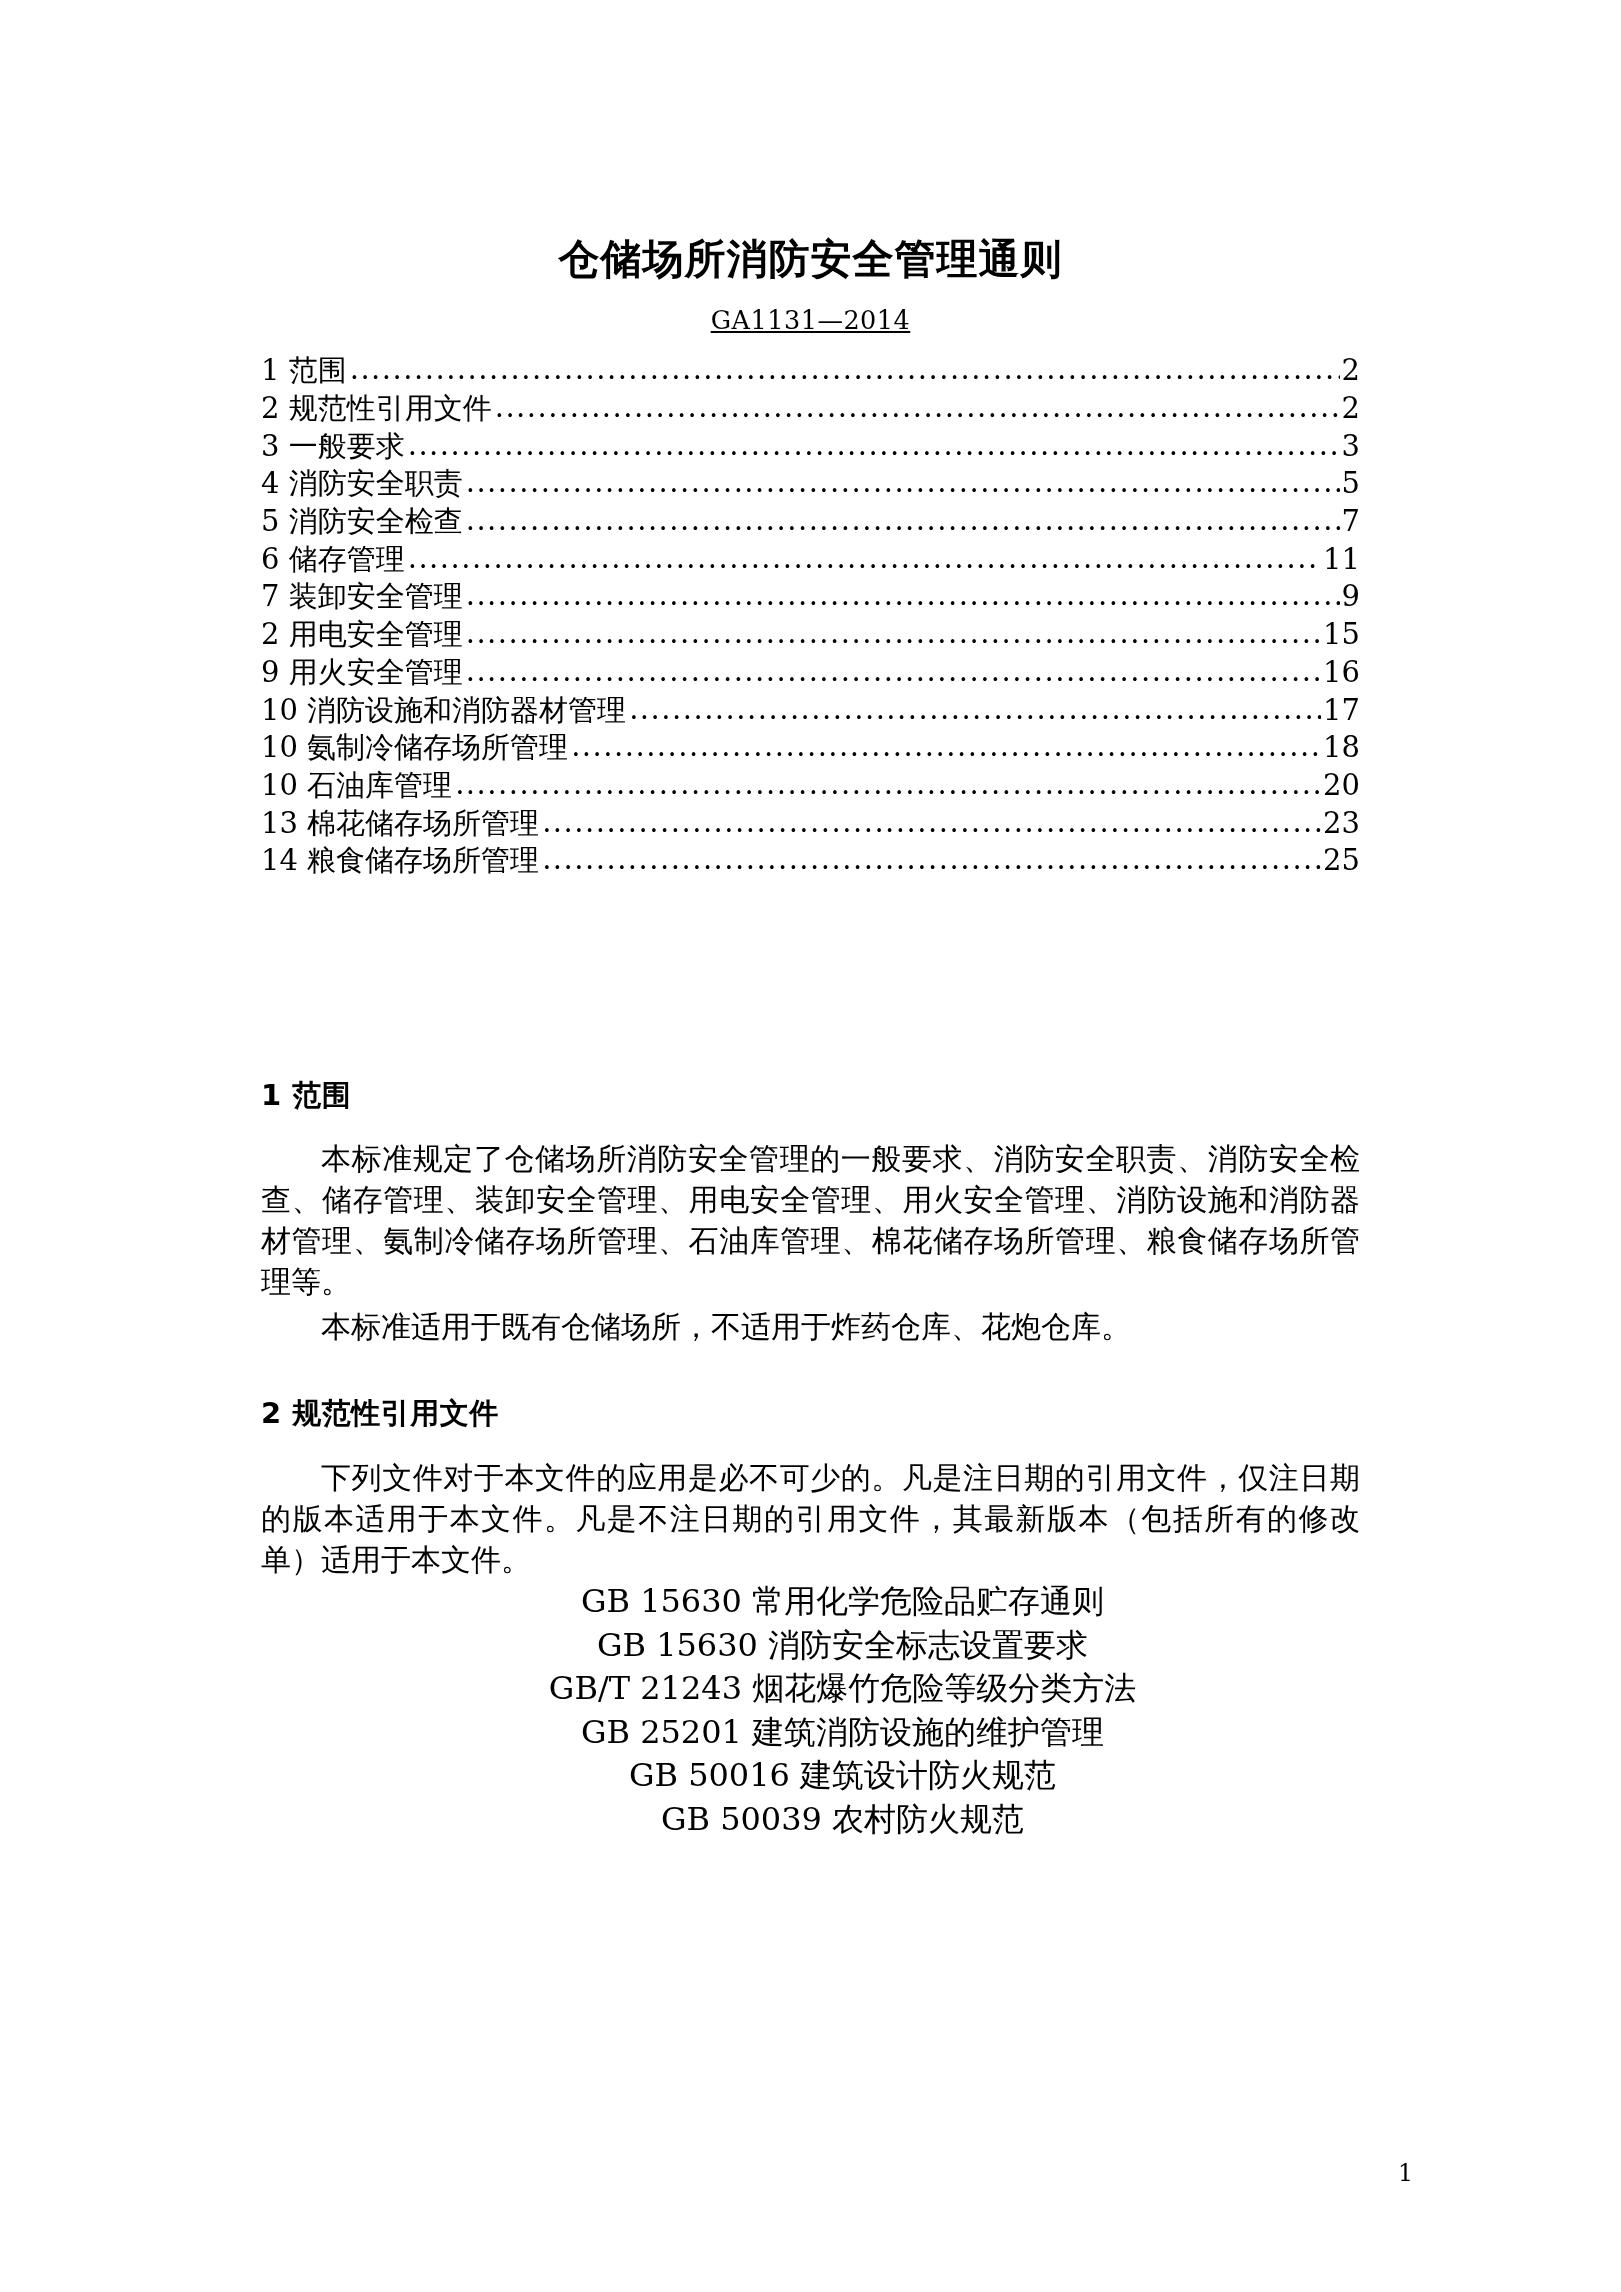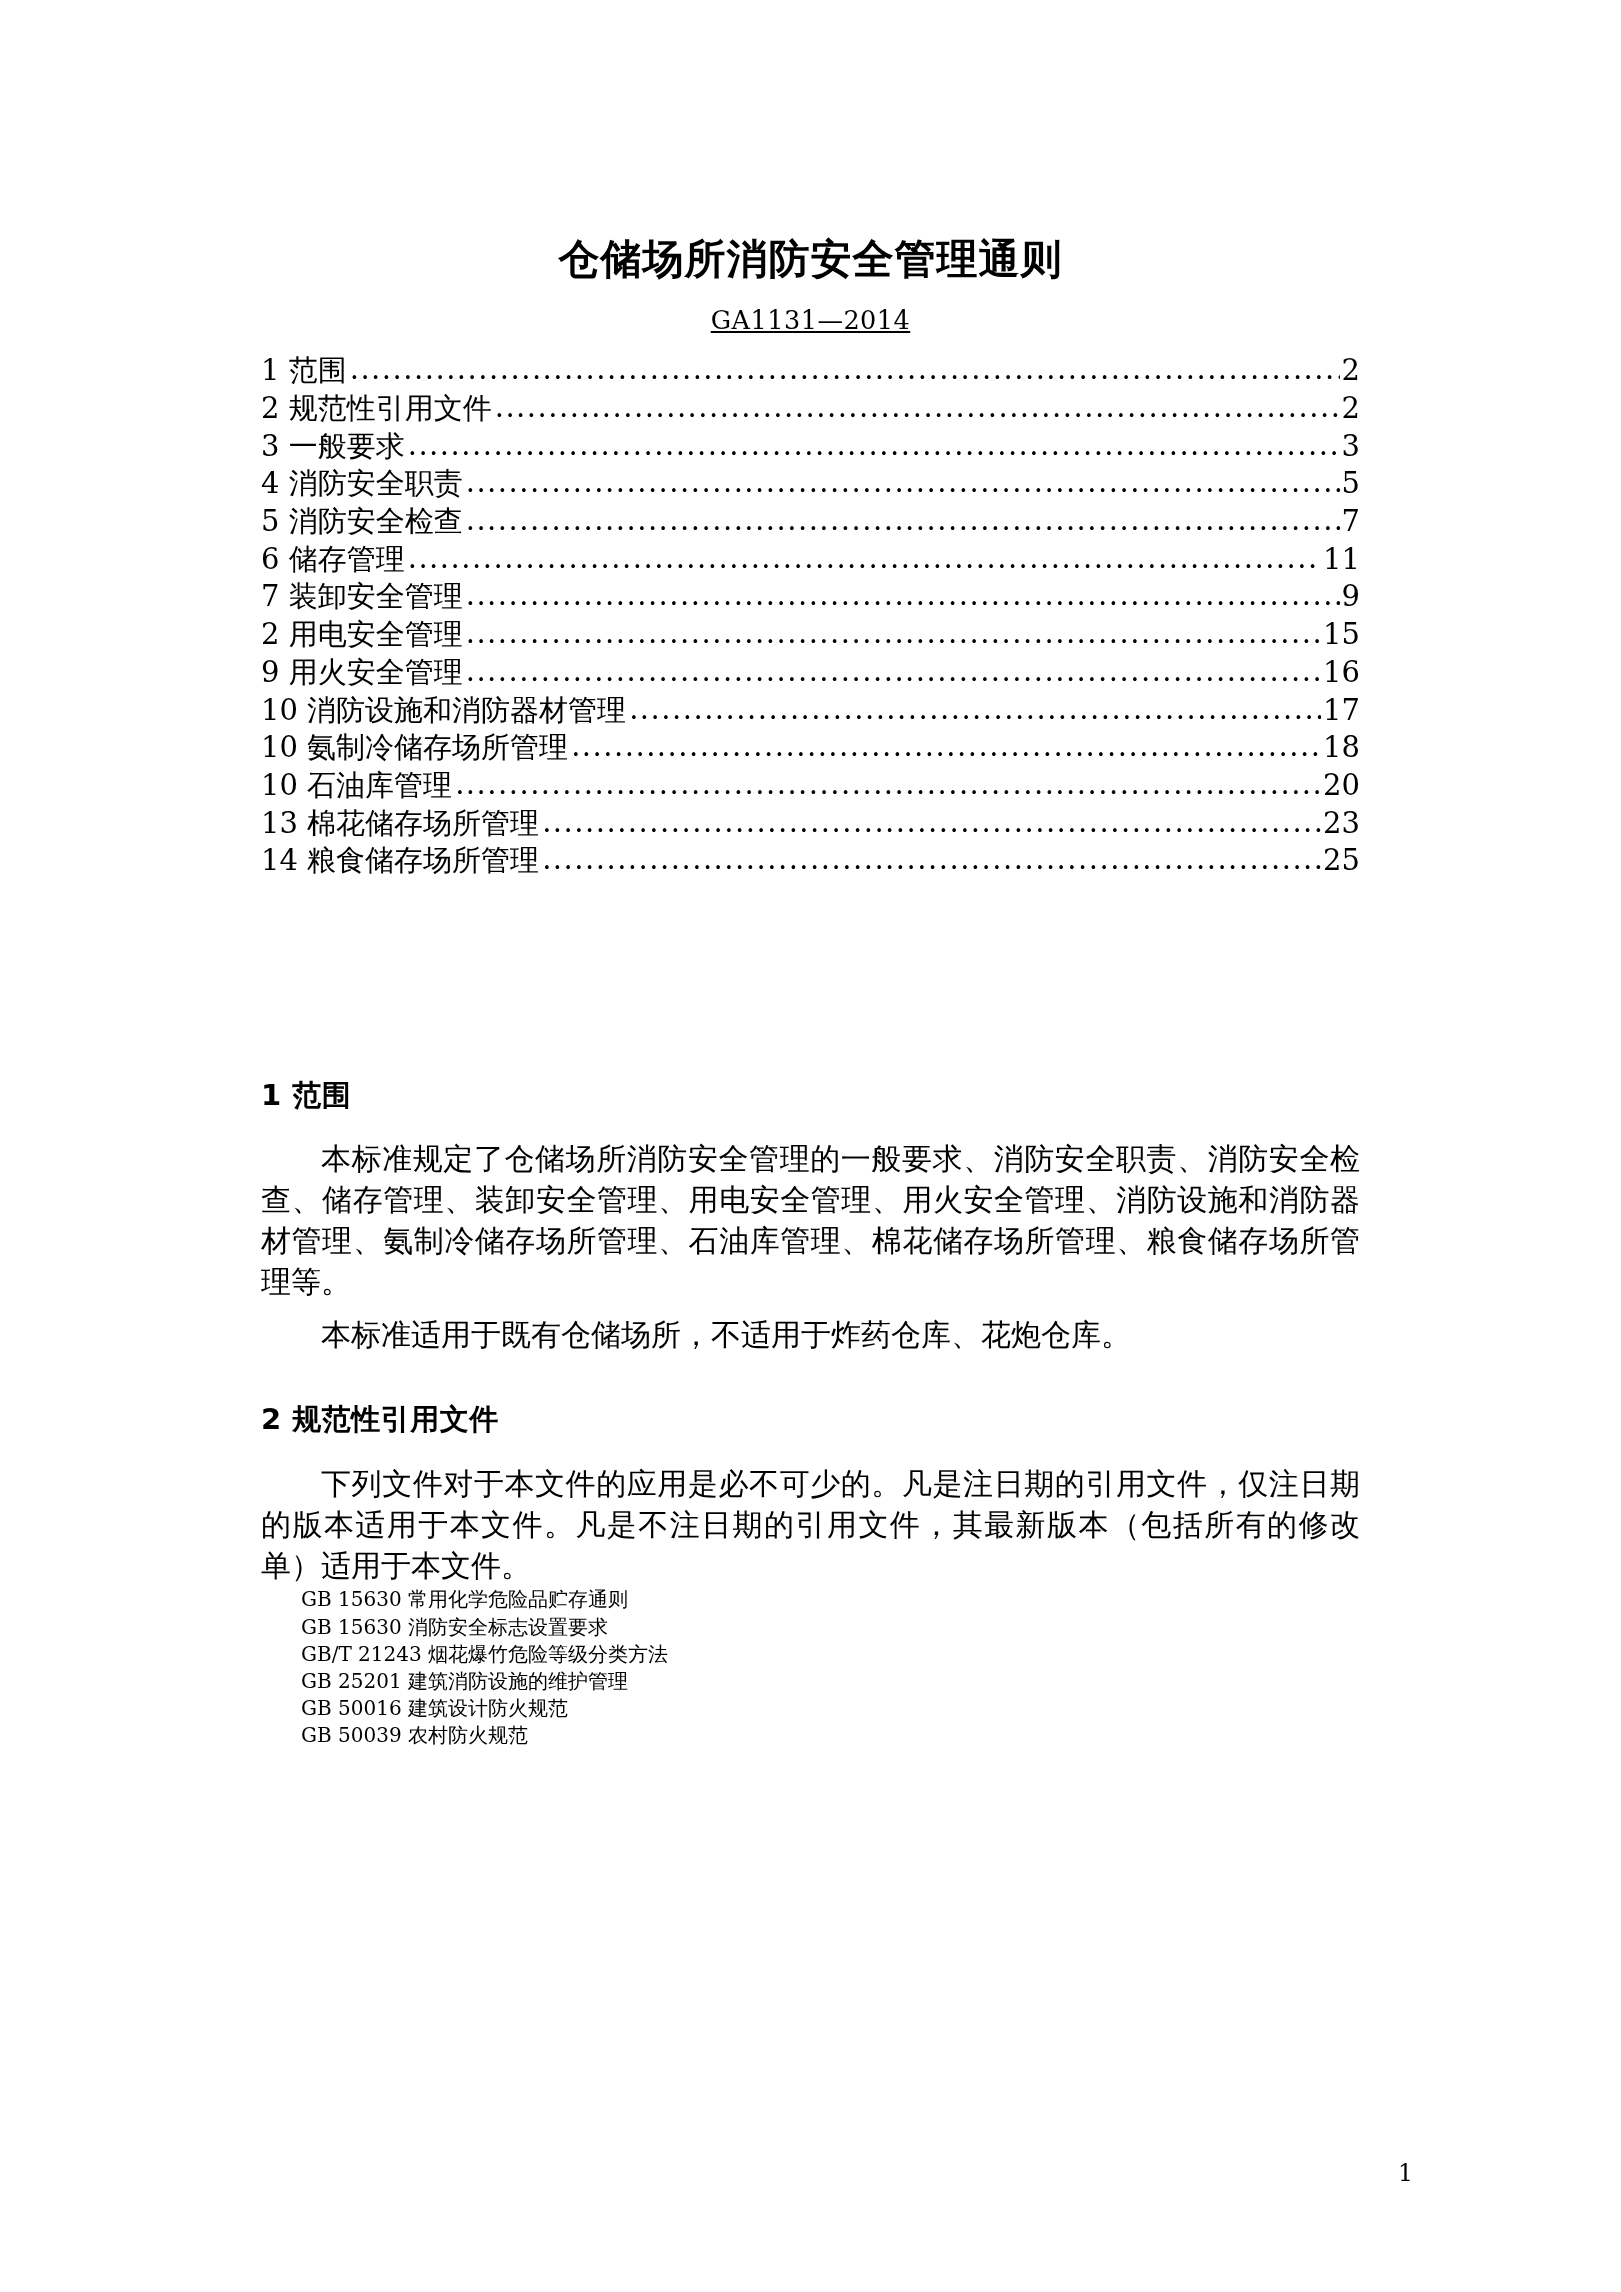--- a/index.html
+++ b/index.html
@@ -98,33 +98,35 @@
   }
   .para {
     font-size: 30px;
     line-height: 1.36;
     margin: 0;
     text-align: justify;
     text-justify: inter-character;
     text-indent: 2em;
   }
   .para.tight {
-    margin-top: 12px;
+    margin-top: 6px;
+    font-family: Liberation Mono, monospace;
   }
   .ref-list {
     list-style: none;
     margin: 0;
     padding: 0;
   }
   .ref-item {
-    font-size: 20px;
+    font-size: 32px;
     line-height: 1.36;
     margin: 0;
     padding-left: 2em;
     white-space: nowrap;
+    text-align: center;
   }
 
   
   .page-number {
     position: absolute;
     right: 208px;
     bottom: 108px;
     font-size: 23.5px;
     line-height: 1;
   }

